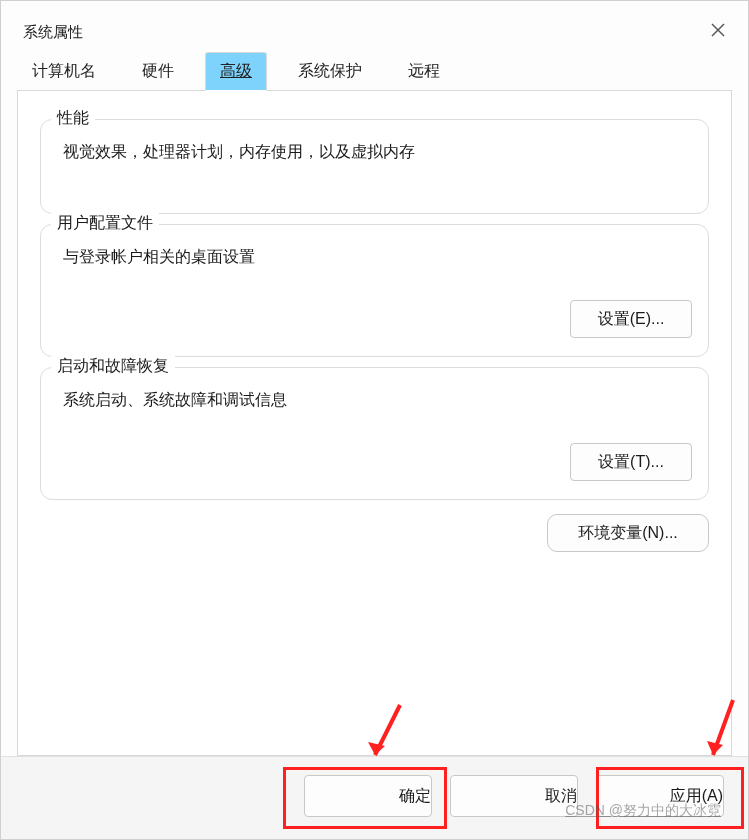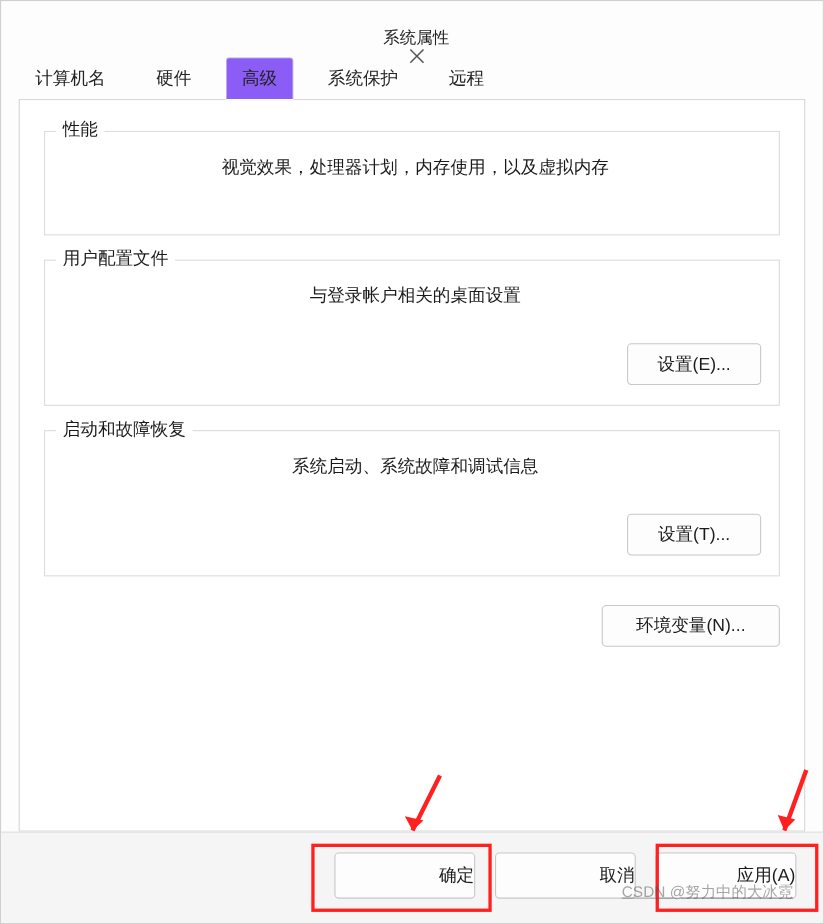--- a/index.html
+++ b/index.html
@@ -20,21 +20,20 @@
       height: 840px;
       display: flex;
       flex-direction: column;
     }
     .titlebar {
       display: flex;
       align-items: center;
       justify-content: space-between;
       padding: 24px 14px 6px 22px;
       height: 44px;
-      flex-direction: column;
     }
     .titlebar-title { font-size: 15px; color: #222; }
     .close-btn {
       width: 32px; height: 28px;
       display: flex; align-items: center; justify-content: center;
       color: #555; font-size: 16px;
       cursor: pointer;
     }
     .tabs {
       display: flex;
@@ -45,58 +44,58 @@
     .tab {
       padding: 8px 14px;
       font-size: 16px;
       color: #222;
       cursor: pointer;
       border: 1px solid transparent;
       position: relative;
       top: 1px;
     }
     .tab.active {
-      background: #8b5cf6;
+      background: #7dd3fc;
       border: 1px solid #d8d8d8;
       border-bottom: 1px solid #ffffff;
       border-radius: 3px 3px 0 0;
+      text-decoration: underline;
     }
     .tab-panel {
       background: #ffffff;
       border: 1px solid #d8d8d8;
       margin: 0 16px;
       padding: 28px 22px 18px 22px;
       flex: 1;
       display: flex;
       flex-direction: column;
     }
     .admin-notice {
       font-size: 16px;
       margin-bottom: 22px;
       margin-left: 8px;
     }
     .fieldset {
       border: 1px solid #dcdcdc;
-      border-radius: 0;
+      border-radius: 12px;
       padding: 14px 16px 18px 16px;
-      margin-bottom: 22px;
+      margin-bottom: 10px;
       position: relative;
     }
     .fieldset-legend {
       position: absolute;
       top: -12px;
       left: 10px;
       background: #ffffff;
       padding: 0 6px;
       font-size: 16px;
     }
     .fieldset-desc {
       font-size: 16px;
       margin: 8px 0 32px 6px;
-      text-align: center;
     }
     .fieldset-actions {
       display: flex;
       justify-content: flex-end;
     }
     .btn {
       min-width: 122px;
       height: 38px;
       background: #fdfdfd;
       border: 1px solid #c8c8c8;
@@ -104,21 +103,21 @@
       font-size: 16px;
       color: #1a1a1a;
       cursor: pointer;
       font-family: inherit;
     }
     .env-row {
       display: flex;
       justify-content: flex-end;
       margin-top: 4px;
     }
-    .env-btn { min-width: 162px; }
+    .env-btn { min-width: 162px; border-radius: 10px; }
     .footer {
       display: flex;
       justify-content: flex-end;
       gap: 18px;
       padding: 18px 24px 22px 24px;
       background: #f5f5f5;
       border-top: 1px solid #e0e0e0;
     }
     .footer .btn { min-width: 128px; height: 42px; text-align: right; }
     .highlight-box {

